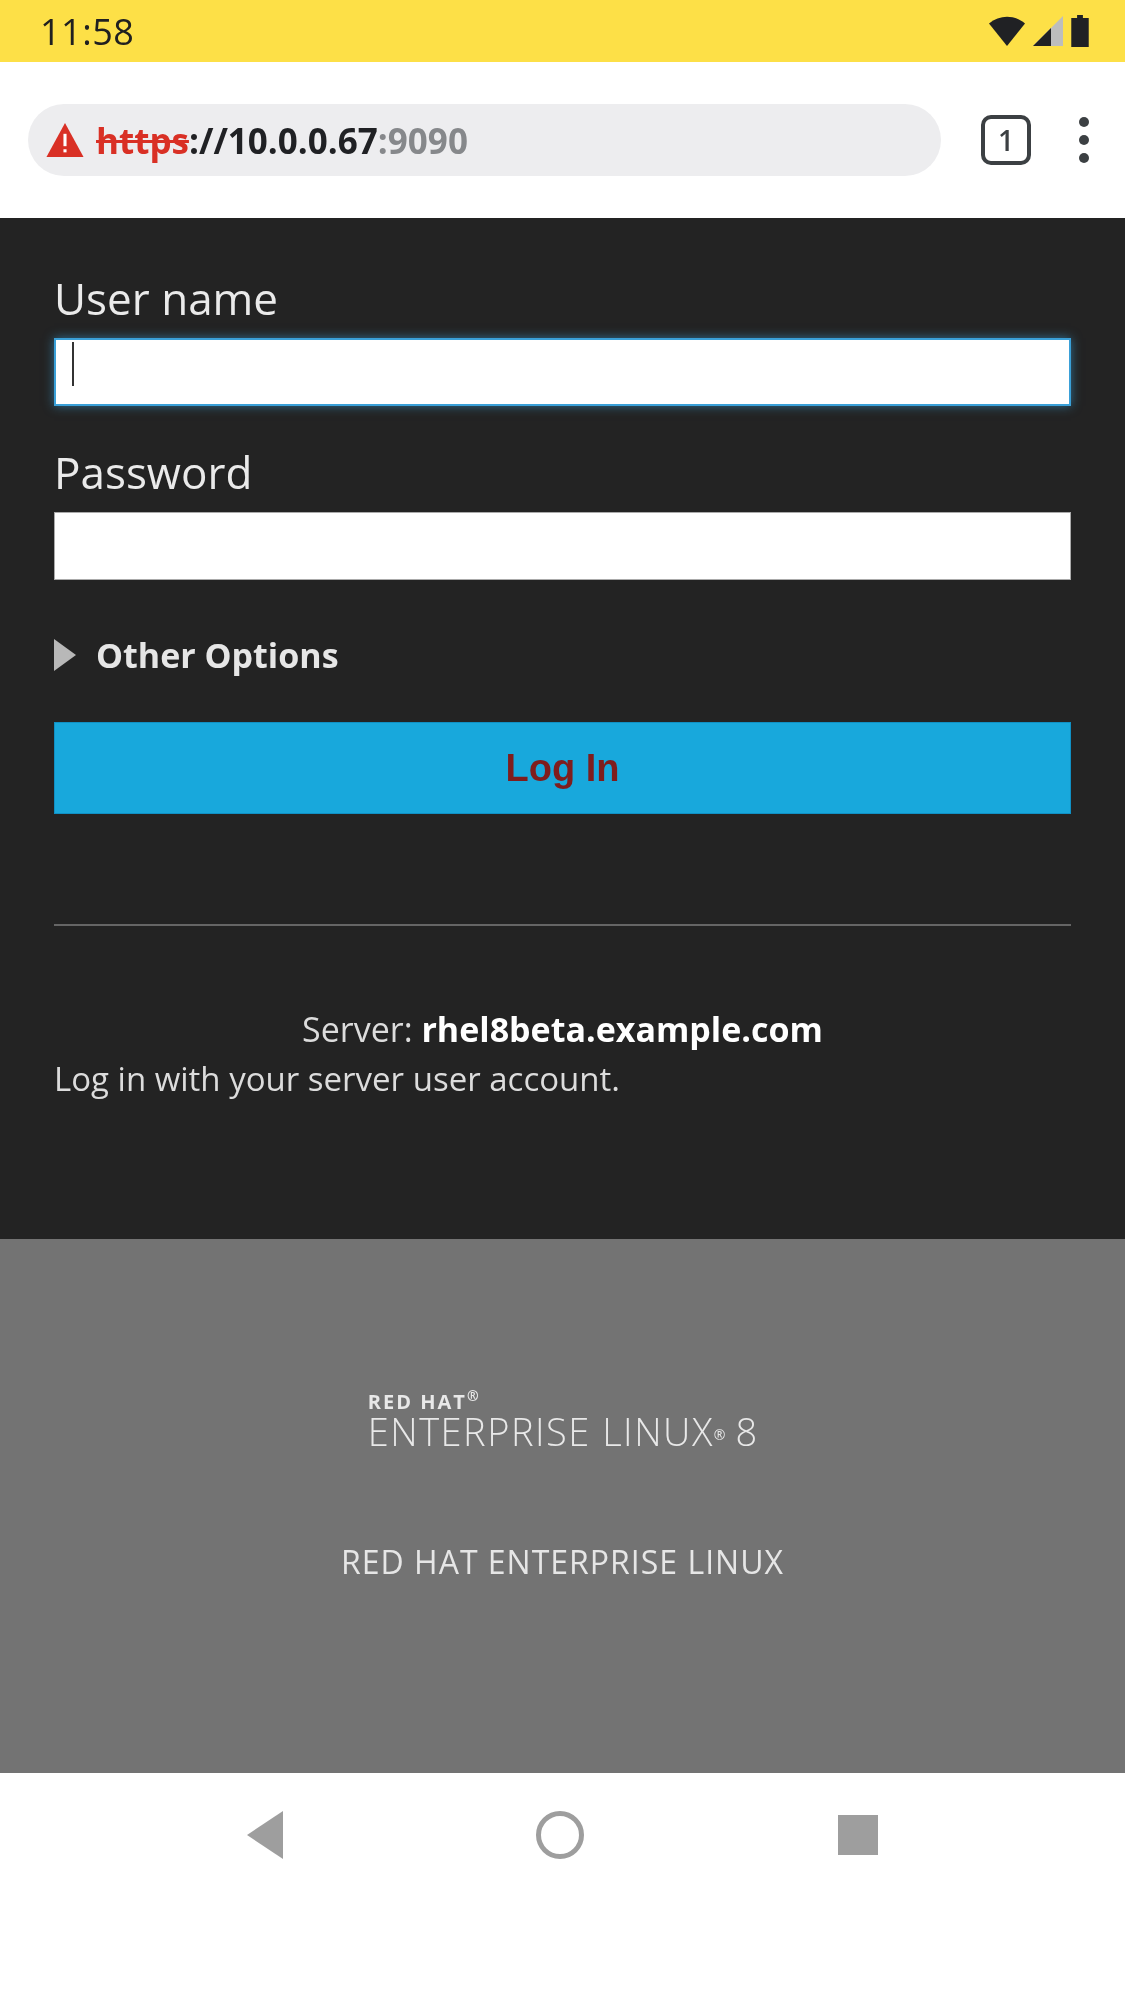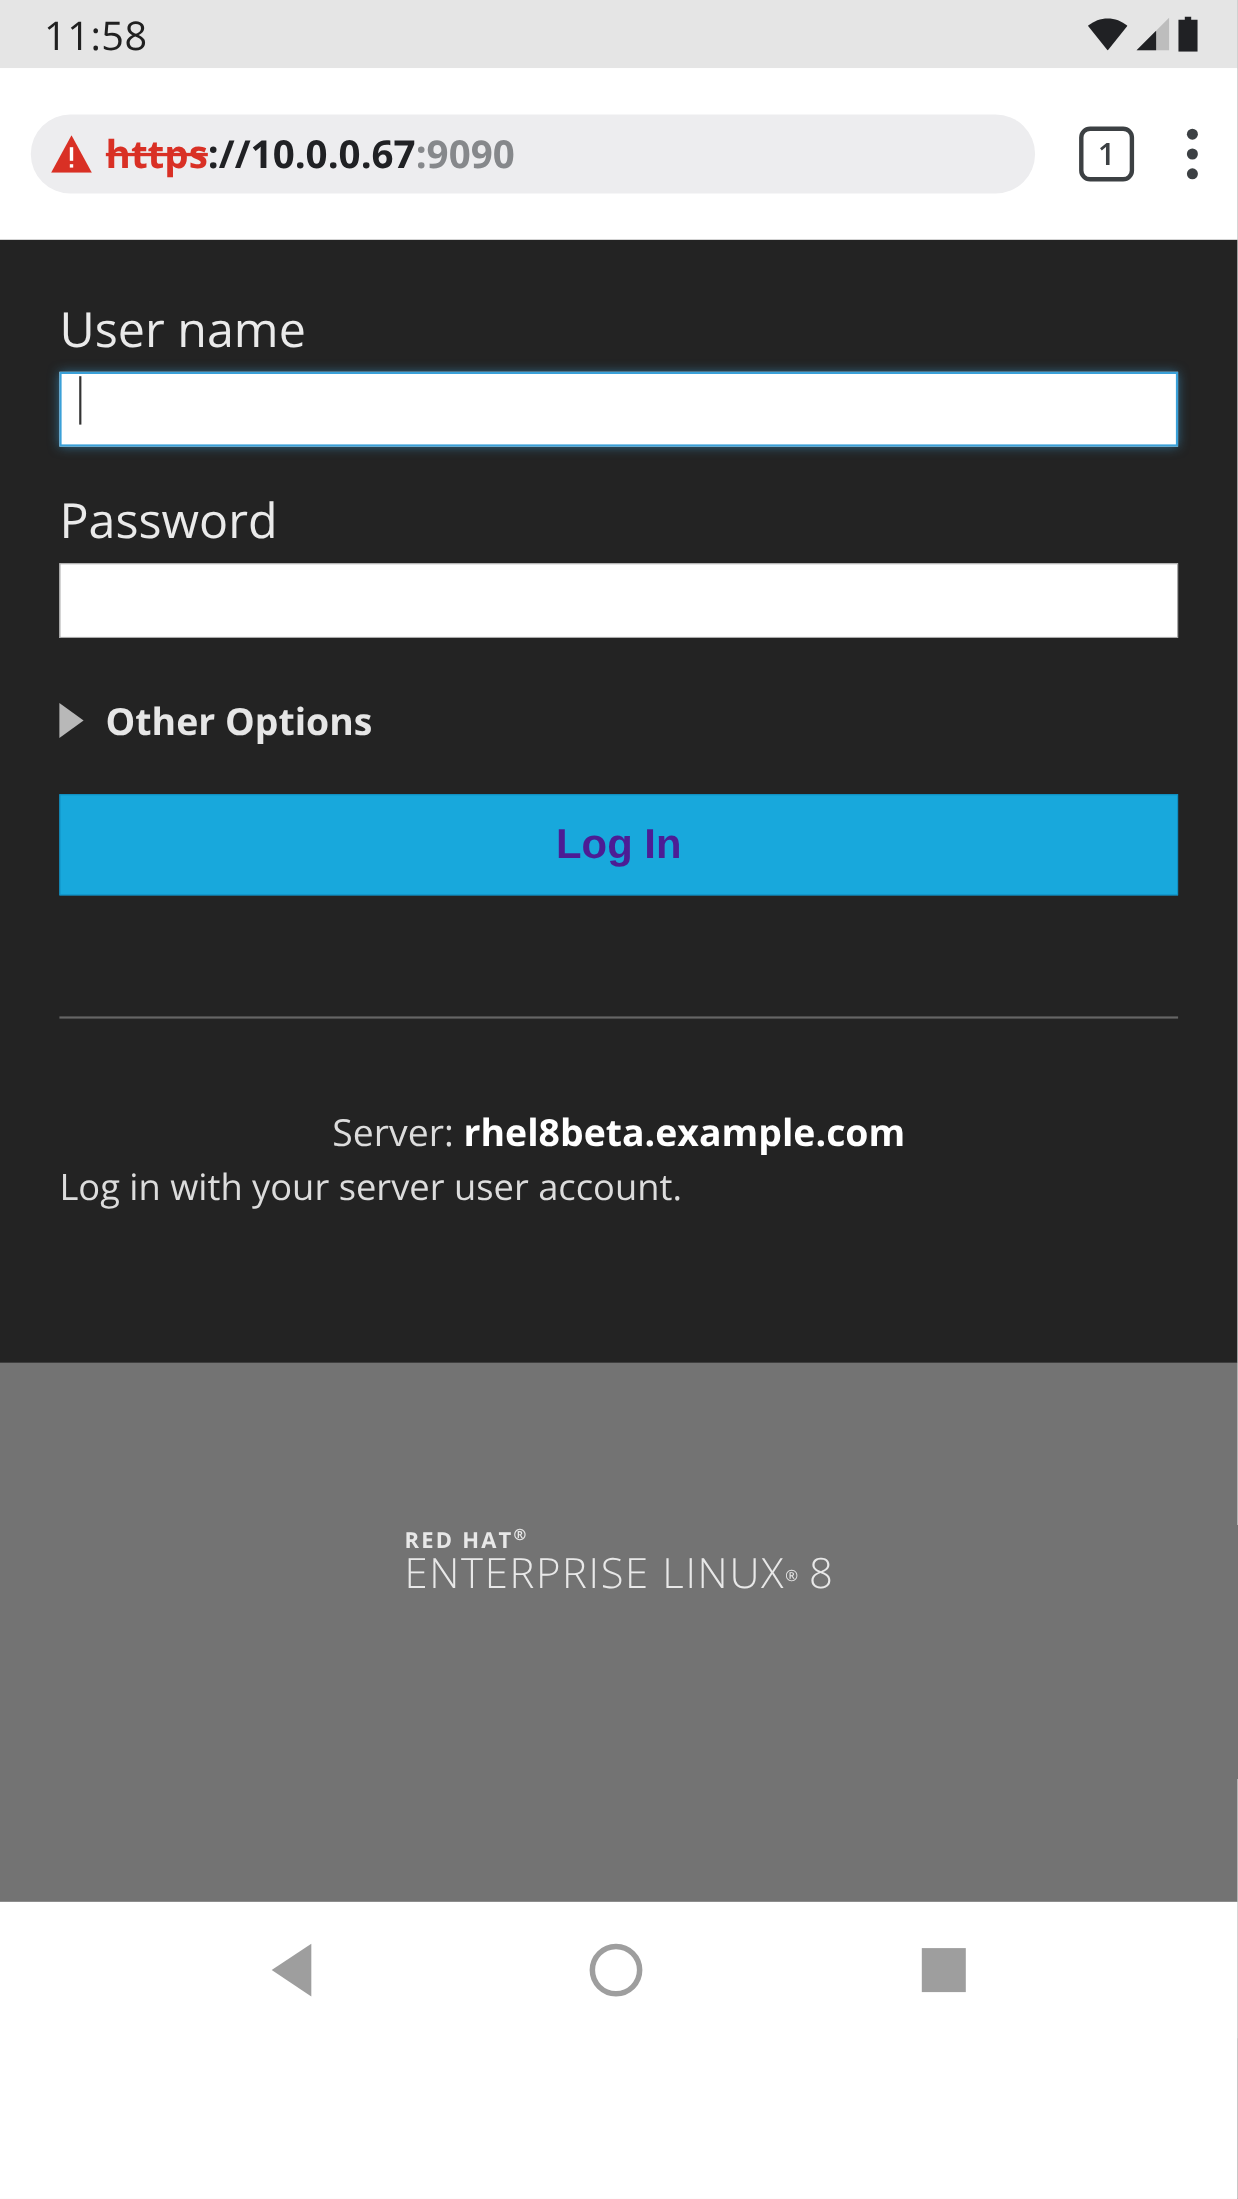--- a/index.html
+++ b/index.html
@@ -1,19 +1,19 @@
 <!DOCTYPE html>
 <html><head>
   <meta charset="utf-8">
   <style>
     * { box-sizing: border-box; margin: 0; padding: 0; }
     html, body { width: 1125px; height: 1999px; font-family: "Open Sans", "Helvetica Neue", Arial, sans-serif; background: #fff; }
     
     
-    .statusbar { height: 62px; display: flex; align-items: center; justify-content: space-between; padding: 0 36px 0 40px; background: #e5e5e5; }
+    .statusbar { height: 62px; display: flex; align-items: center; justify-content: space-between; padding: 0 36px 0 40px; background: #fde047; }
     .statusbar-time { font-size: 36px; color: #202020; font-weight: 400; letter-spacing: 0.5px; }
     .statusbar-icons { display: flex; align-items: center; gap: 8px; }
     
     
     .browser-row { height: 156px; display: flex; align-items: center; padding: 0 28px; background: #fff; gap: 40px; }
     .omnibox { flex: 1; height: 72px; background: #ededef; border-radius: 36px; display: flex; align-items: center; padding: 0 22px 0 18px; gap: 12px; }
     .warn-icon { width: 38px; height: 34px; color: #d93025; }
     .url { font-size: 35px; white-space: nowrap; overflow: hidden; font-weight: bold; }
     .url-scheme { color: #d93025; text-decoration: line-through; }
     .url-host { color: #202124; }
@@ -30,21 +30,21 @@
     .text-input.focused { border: 2px solid #3aa0d8; box-shadow: 0 0 10px rgba(58,160,216,0.6); }
     
     .check-row { display: flex; align-items: center; gap: 24px; margin-top: 22px; cursor: pointer; }
     .cbx { width: 26px; height: 26px; border: 2px solid #aaa; background: #2c2c2c; border-radius: 4px; }
     .check-label { font-size: 34px; color: #e6e6e6; }
     
     .other-row { display: flex; align-items: center; gap: 20px; margin-top: 52px; cursor: pointer; }
     .caret-right { width: 0; height: 0; border-top: 16px solid transparent; border-bottom: 16px solid transparent; border-left: 22px solid #b8b8b8; }
     .other-label { font-size: 34px; color: #e6e6e6; font-weight: bold; }
     
-    .login-btn { width: 100%; height: 92px; background: #18a8dc; border: 1px solid #1090c4; color: #4c1d95; font-size: 38px; font-weight: 700; margin-top: 44px; cursor: pointer; }
+    .login-btn { width: 100%; height: 92px; background: #18a8dc; border: 1px solid #1090c4; color: #7f1d1d; font-size: 38px; font-weight: 700; margin-top: 44px; cursor: pointer; }
     
     .divider { height: 2px; background: #656565; margin: 110px 0 80px 0; }
     
     .server-line { text-align: center; font-size: 34px; color: #dcdcdc; margin-bottom: 4px; }
     .server-host { font-weight: 700; color: #fff; }
     .server-sub { font-size: 33px; color: #dcdcdc; margin-bottom: 78px; }
     
     
     .brand-panel { background: #737373; text-align: center; padding: 150px 0 190px 0; }
     .rh-logo { display: inline-block; text-align: left; color: #e8e8e8; margin-bottom: 90px; line-height: 1; }
@@ -131,19 +131,20 @@
   </div>
   <div class="server-sub">Log in with your server user account.</div>
   
 </div>
 
 <div class="brand-panel">
   <div class="rh-logo">
     <div class="rh-small"><span>RED HAT</span><span class="rh-sup">®</span></div>
     <div><span class="rh-big">ENTERPRISE LINUX</span><span class="rh-sup">®</span><span class="rh-8">8</span></div>
   </div>
+  <div class="rh-product">RED HAT ENTERPRISE LINUX</div>
 </div>
 
 <div class="nav-bar">
   <span class="nav-back"></span>
   <span class="nav-home"></span>
   <span class="nav-recent"></span>
 </div>
 
 </body></html>

